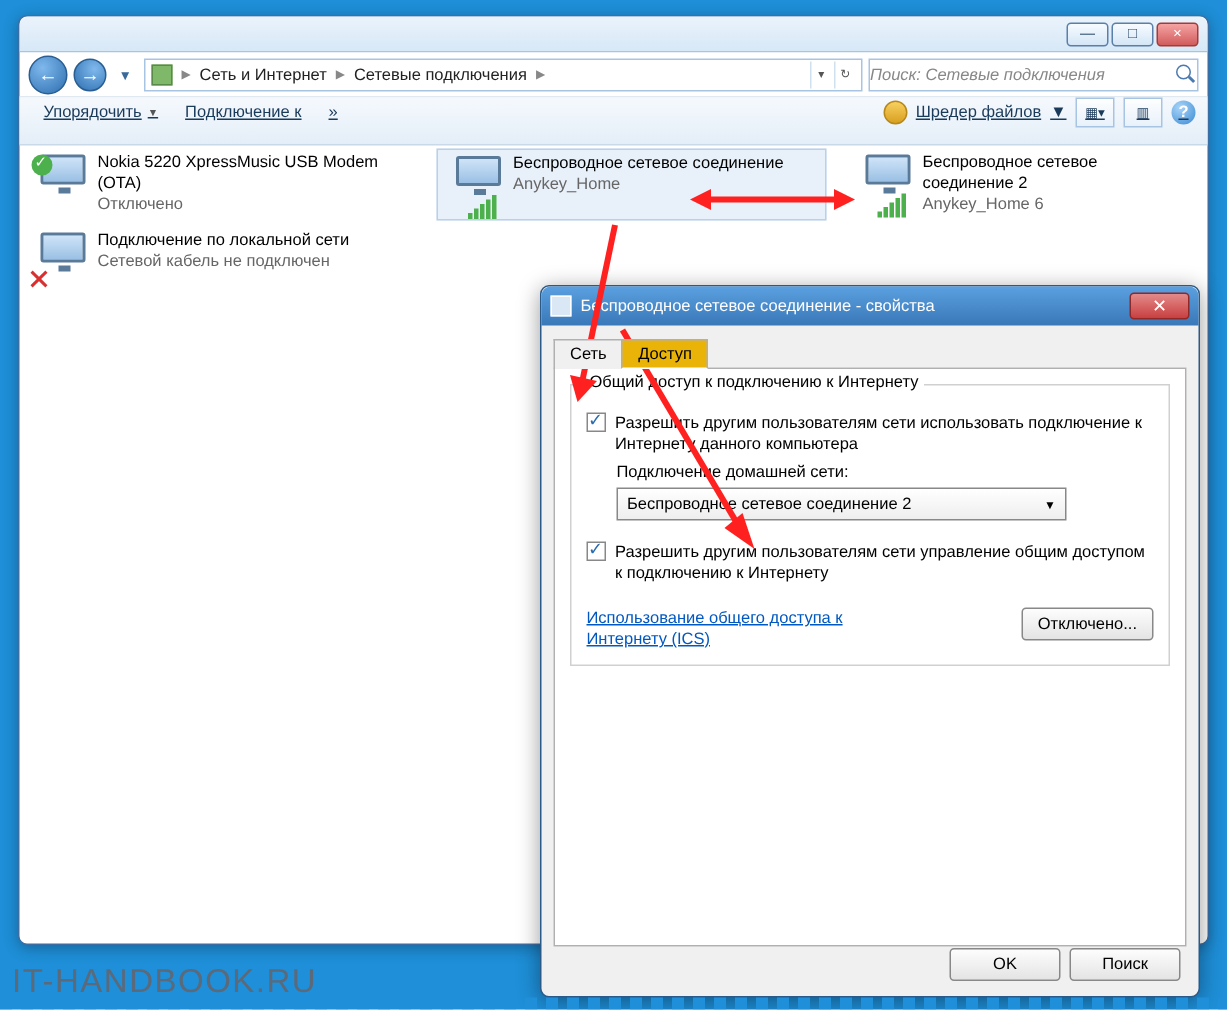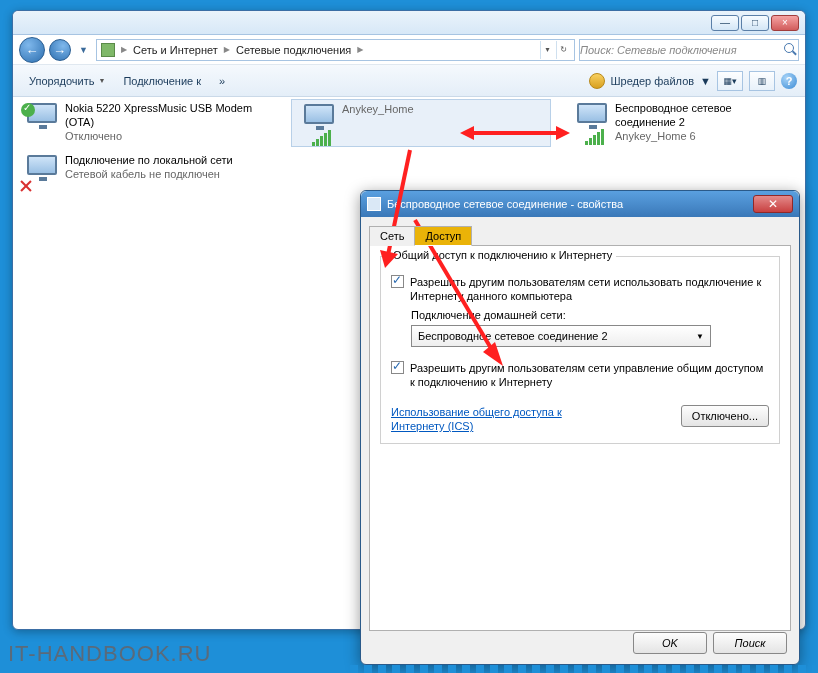--- a/index.html
+++ b/index.html
@@ -31,21 +31,21 @@
 .addr .sep{color:#888;font-size:8px;}
 .addr-icon{width:14px;height:14px;background:#7fb868;border:1px solid #5a8a48;display:inline-block;}
 .addr-dd{margin-left:auto;display:flex;gap:2px;}
 .addr-dd span{width:14px;height:18px;border-left:1px solid #cfe0ef;display:flex;align-items:center;justify-content:center;font-size:8px;color:#555;}
 .search { width:220px;height:22px;border:1px solid #a7c4e2;background:#fff;display:flex;align-items:center;padding:0 0;font-size:11px;color:#888;font-style:italic;}
 .search-ic{width:14px;height:14px;margin-left:auto;position:relative;}
 .search-ic::before{content:"";position:absolute;width:8px;height:8px;border:1.5px solid #4a7ab0;border-radius:50%;left:0;top:0;}
 .search-ic::after{content:"";position:absolute;width:5px;height:1.5px;background:#4a7ab0;transform:rotate(45deg);left:8px;top:9px;}
 
 .toolbar { height:32px;background:linear-gradient(#f5f9fd,#e4eef8);border-bottom:1px solid #cad9e8;
-  display:flex;align-items:center;padding:0 8px;font-size:11px;color:#1a3a5a;gap:2px;}
+  display:flex;align-items:flex-start;padding:0 8px;font-size:11px;color:#1a3a5a;gap:2px;text-decoration:underline;}
 .tool-item{padding:4px 8px;display:flex;align-items:center;gap:4px;}
 .tool-item .dd{font-size:7px;color:#555;}
 .tool-right{margin-left:auto;display:flex;align-items:center;gap:6px;}
 .shredder-ic{width:16px;height:16px;background:linear-gradient(#f8d060,#d8a020);border-radius:50%;border:1px solid #b88818;}
 .view-btn{width:26px;height:20px;border:1px solid #a7c4e2;background:linear-gradient(#fdfeff,#e8f1fa);display:flex;align-items:center;justify-content:center;font-size:9px;}
 .help-ic{width:16px;height:16px;border-radius:50%;background:radial-gradient(circle at 35% 30%,#a8d4f8,#3a8ad4);color:#fff;font-size:11px;font-weight:bold;display:flex;align-items:center;justify-content:center;}
 
 .content { position:relative; height:calc(100% - 86px); padding:6px; }
 .conn-item { position:absolute; width:260px; height:48px; display:flex; padding:2px; font-size:11px; }
 .conn-item.sel{background:#e8f0f9;border:1px solid #b8d0e8;}
@@ -84,21 +84,21 @@
 .chk.on::after{content:"✓";position:absolute;left:0;top:-3px;font-size:12px;color:#2a6ab0;}
 .lbl{line-height:14px;}
 .sub-label{margin:6px 0 4px 20px;}
 .combo{margin-left:20px;width:300px;height:22px;border:1px solid #888;background:linear-gradient(#fff,#eee);
   display:flex;align-items:center;padding:0 6px;font-size:11px;}
 .combo .dd{margin-left:auto;font-size:8px;}
 .link-row{display:flex;align-items:flex-start;justify-content:space-between;margin-top:16px;}
 .link{color:#0058c0;text-decoration:underline;font-size:11px;max-width:200px;line-height:14px;}
 .btn{height:22px;padding:0 10px;border:1px solid #888;background:linear-gradient(#fdfdfd,#e4e4e4);font-size:11px;border-radius:3px;}
 .dlg-buttons{position:absolute;right:12px;bottom:10px;display:flex;gap:6px;}
-.dlg-buttons .btn{width:74px;font-style:italic;}
+.dlg-buttons .btn{width:74px;}
 
 
 .arrow{position:absolute;pointer-events:none;}
 .arrow-line{stroke:#ff2020;stroke-width:4;fill:none;}
 .arrow-head{fill:#ff2020;}
 
 .watermark{position:absolute;left:8px;bottom:6px;font-size:22px;color:#5a6a7a;font-family:Arial;letter-spacing:1px;}
 
 
 body::after{content:"";position:absolute;left:0;right:0;bottom:0;height:8px;
@@ -171,20 +171,21 @@
         <div class="monitor"></div>
         <div class="bars">
             <span></span>
             <span></span>
             <span></span>
             <span></span>
             <span></span>
           </div>
       </div>
       <div class="conn-txt">
+        <span class="conn-title">Беспроводное сетевое соединение</span>
         <span class="conn-sub">Anykey_Home</span>
       </div>
     </div>
 
     <div class="conn-item" style="left:552px;top:2px;width:230px;">
       <div class="conn-ic">
         <div class="monitor"></div>
         <div class="bars">
             <span></span>
             <span></span>

